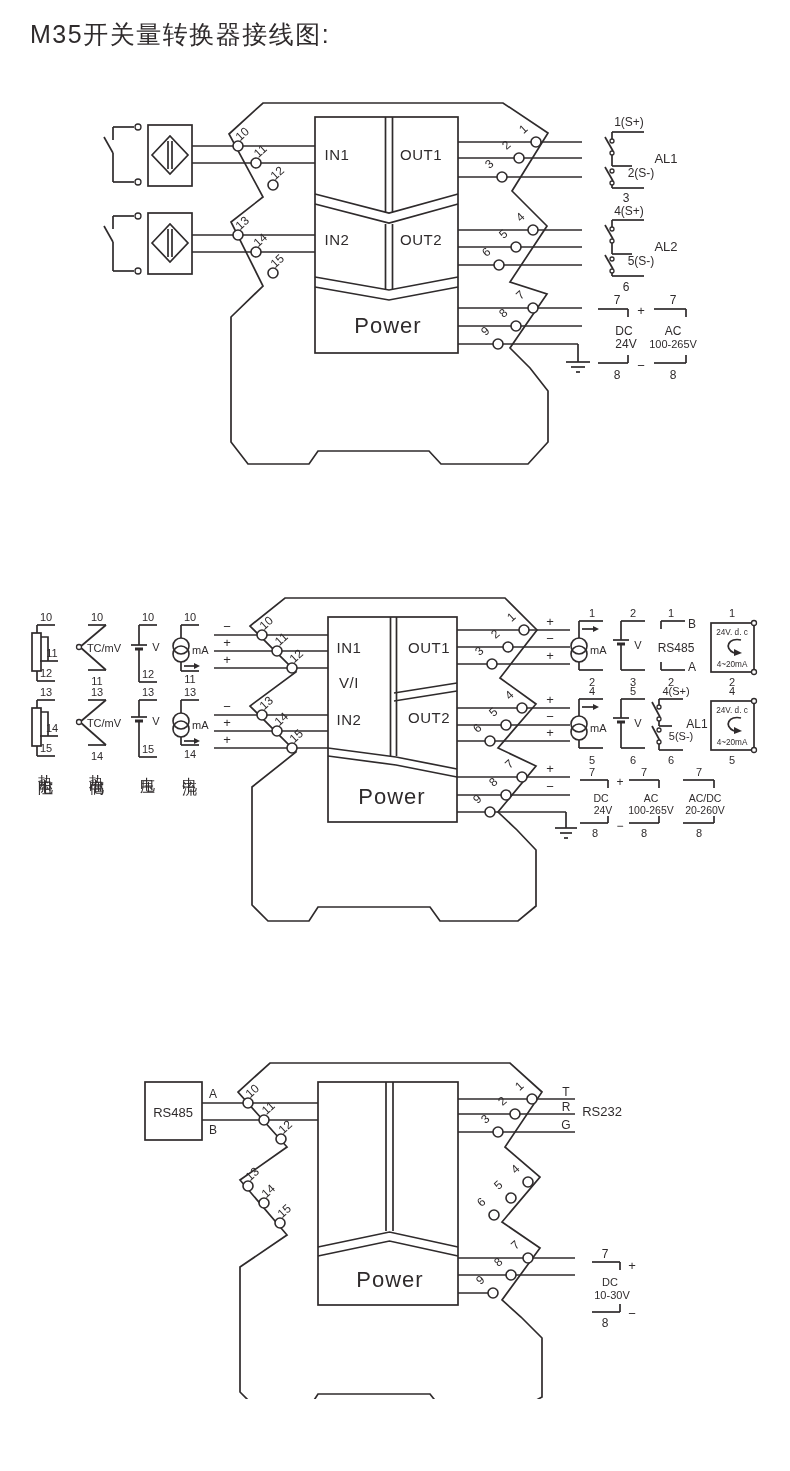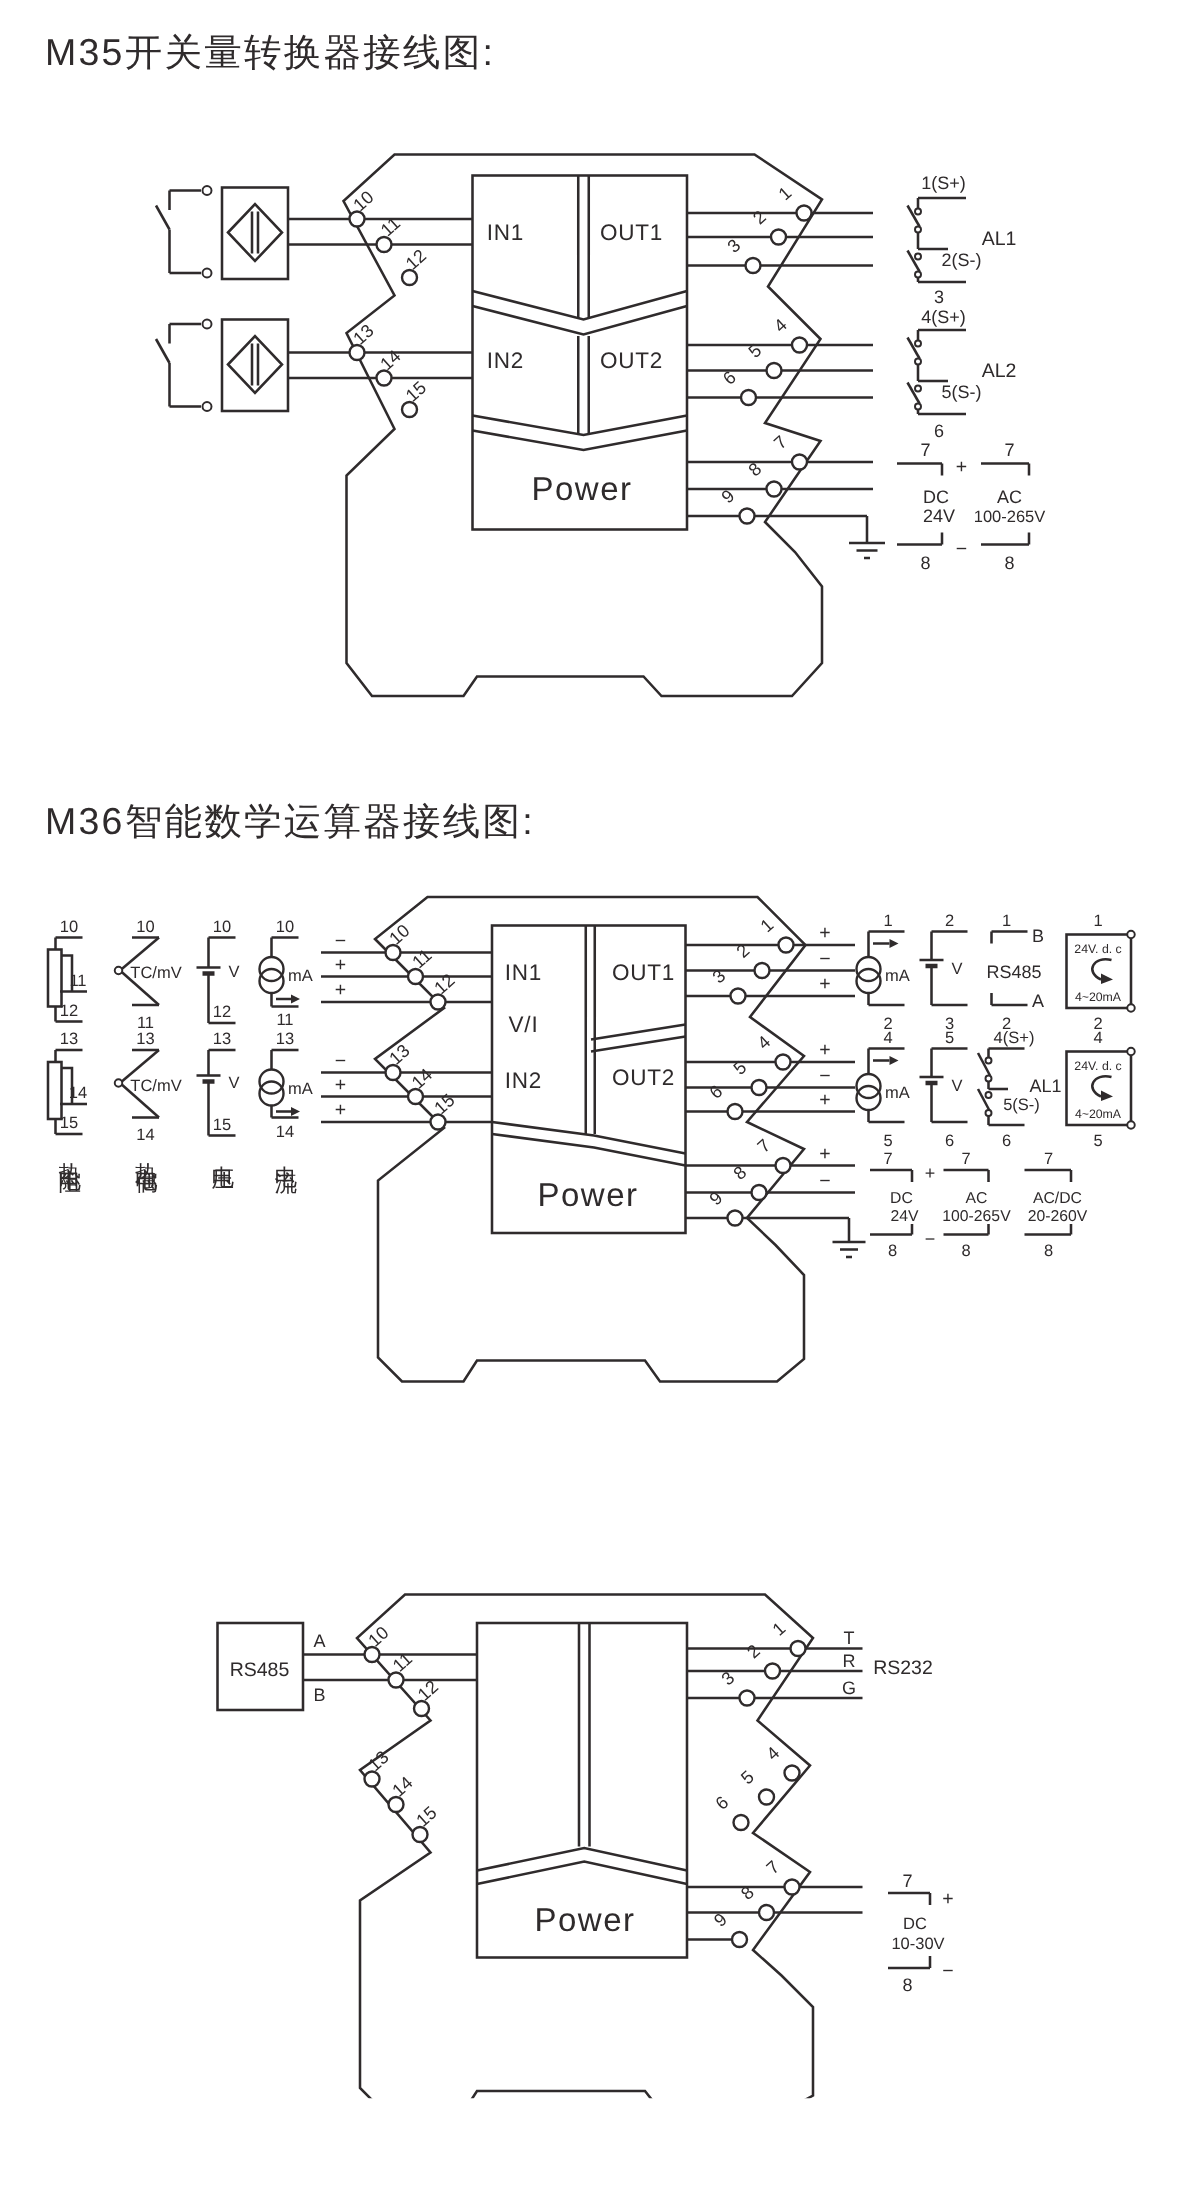--- a/index.html
+++ b/index.html
@@ -192,21 +192,20 @@
         <line class="k" x1="686" y1="224" x2="686" y2="232"></line>
       <line class="k" x1="686" y1="270" x2="686" y2="278"></line>
         <line class="k" x1="654" y1="278" x2="686" y2="278"></line>
       <text class="t12" x="673" y="219">7</text>
       <text class="t12" x="673" y="250">AC</text>
       <text class="t11" x="673" y="263">100-265V</text>
       <text class="t12" x="673" y="294">8</text>
     </g>
   </svg>
 
-  <div class="title" style="top:531px">M36智能数学运算器接线图:</div>
 
   <svg style="top:590px" width="790" height="345" viewBox="0 0 790 345">
     <g>
       <path class="k" d="M285,8 H505 L537,40 L500,88 L536,114 L498,158 L536,176 L498,222 L517,240 L536,260 V316 L518,331 H440 L430,317 H318 L309,331 H268 L252,315 V197 L296,162 L250,116 L296,82 L250,36 Z"></path>
     </g>
     <g>
       <line class="k" x1="37" y1="35" x2="55" y2="35"></line>
         <line class="k" x1="37" y1="35" x2="37" y2="43"></line>
       <rect class="k" x="32" y="43" width="9" height="38"></rect>
       <polyline class="k" points="41,47 48,47 48,71"></polyline>

